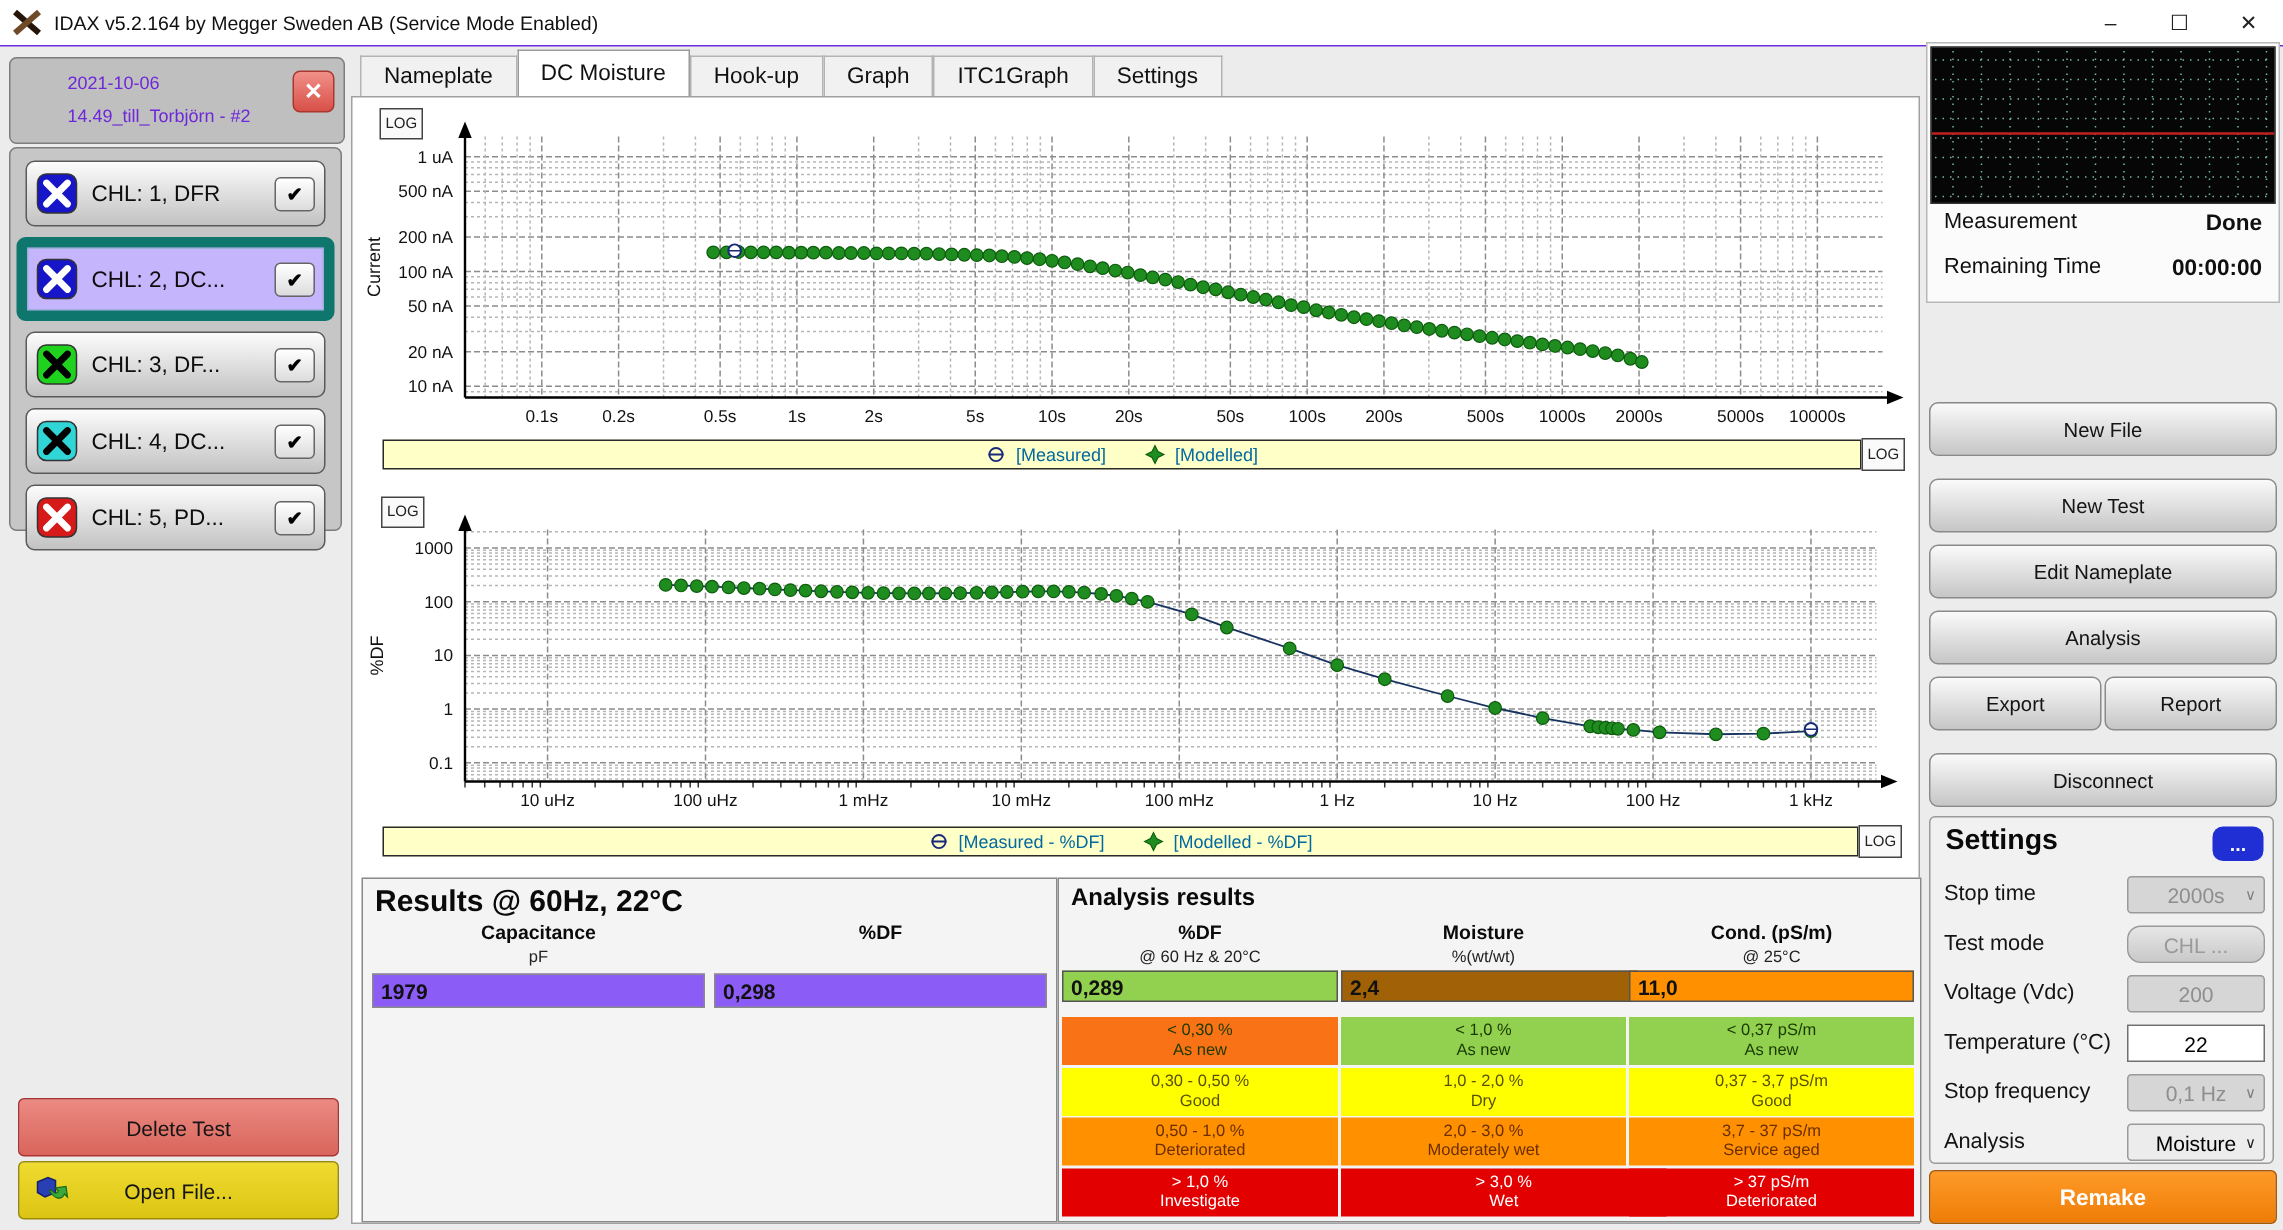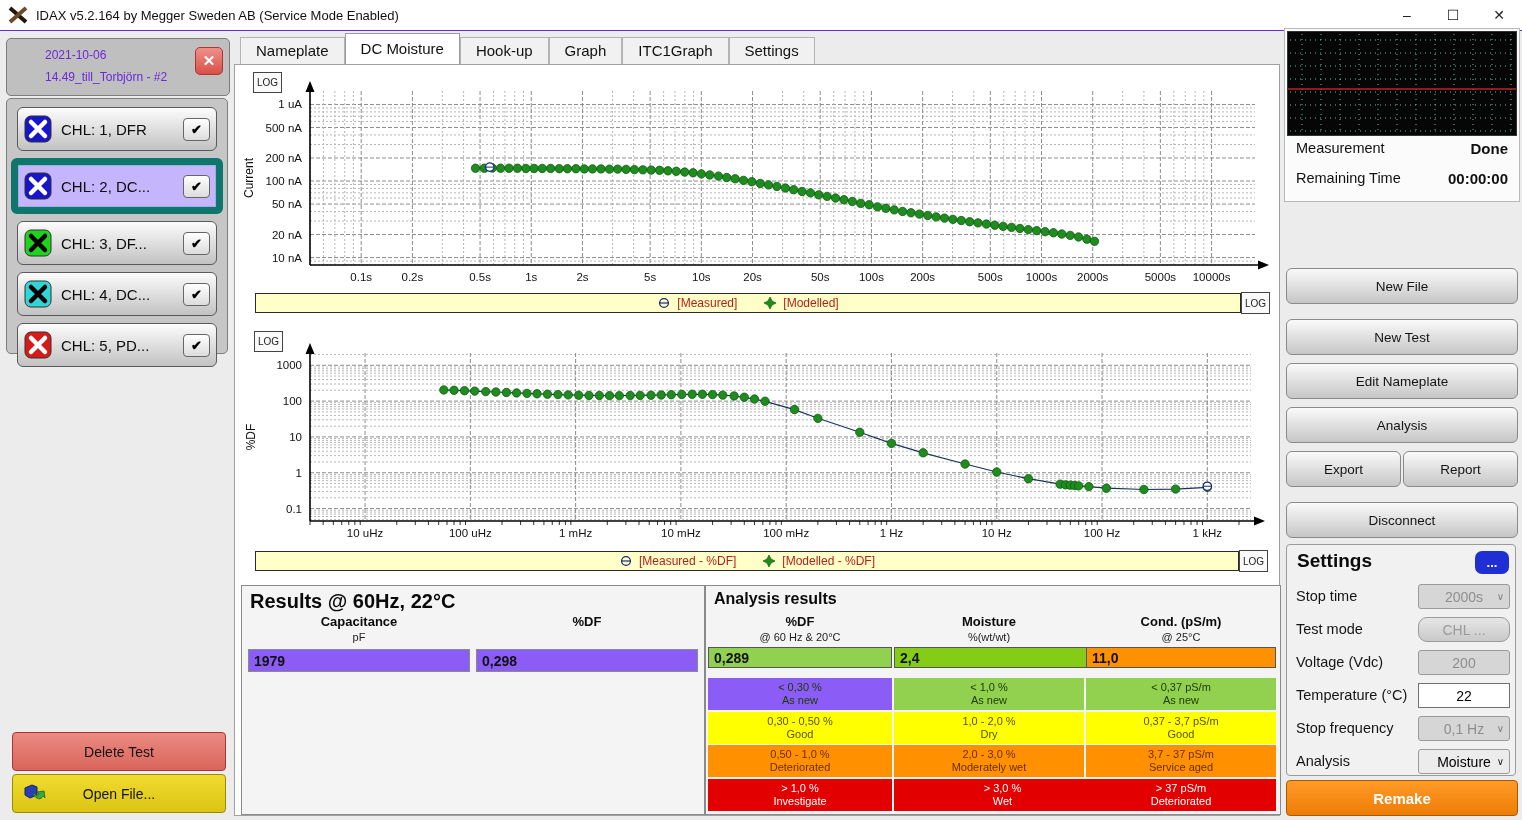--- a/index.html
+++ b/index.html
@@ -41,21 +41,21 @@
   .tabbar{position:absolute;left:240px;top:36px;height:28px;display:flex;align-items:flex-end;}
   .tab{height:26px;line-height:26px;padding:0 15px;font-size:15px;background:#f1f1f1;
        border:1px solid #b4b4b4;border-bottom:none;color:#111;margin-right:0;}
   .tab.active{background:#ffffff;height:30px;line-height:30px;position:relative;z-index:3;
               border:1px solid #9a9a9a;border-bottom:none;margin-top:-2px;}
   .content{position:absolute;left:234px;top:64px;width:1046px;height:752px;background:#ffffff;
            border:1px solid #a0a0a0;box-sizing:border-box;}
   .logbtn{position:absolute;width:27px;height:19px;border:1px solid #444;background:#fafafa;
           font-size:10px;display:flex;align-items:center;justify-content:center;color:#222;}
   .legendbar{position:absolute;height:18px;background:#ffffc8;border:1px solid #2a2a2a;
-             display:flex;align-items:center;justify-content:center;gap:26px;font-size:12px;color:#b91c1c;}
+             display:flex;align-items:center;justify-content:center;gap:26px;font-size:12px;color:#0369a1;}
   .legend-item{display:flex;align-items:center;gap:6px;}
   
   .resultsbox{position:absolute;left:6px;top:520px;width:462px;height:228px;background:#f4f4f4;
               border:1px solid #8a8a8a;}
   .resultsbox .rtitle{position:absolute;left:8px;top:4px;font-size:20px;font-weight:bold;color:#0a0a0a;}
   .colhead{position:absolute;text-align:center;font-size:13px;font-weight:bold;line-height:15px;color:#0a0a0a;}
   .colsub{font-size:11px;font-weight:normal;color:#222;}
   .valbox{position:absolute;height:21px;background:#8b5cf6;border:1px solid #8a8a8a;
           font-size:14px;font-weight:bold;display:flex;align-items:center;padding-left:5px;}
   .analysisbox{position:absolute;left:470px;top:520px;width:574px;height:228px;background:#f4f4f4;
@@ -610,24 +610,24 @@
       <div class="colhead" style="left:234px;top:28px;width:222px;">%DF</div>
       <div class="valbox" style="left:6px;top:63px;width:215px;">1979</div>
       <div class="valbox" style="left:234px;top:63px;width:215px;">0,298</div>
     </div>
 
     <div class="analysisbox" id="analysisBox">
       <div class="atitle">Analysis results</div>
     <div class="colhead" style="left: 2px; top: 28px; width: 184px;"><span>%DF</span><br><span class="colsub">@ 60 Hz &amp; 20°C</span></div>
         <div class="aval" style="left: 2px; top: 61px; width: 184px; background: rgb(146, 208, 80);">0,289</div>
         <div class="colhead" style="left: 188px; top: 28px; width: 190px;"><span>Moisture</span><br><span class="colsub">%(wt/wt)</span></div>
-        <div class="aval" style="left: 188px; top: 61px; width: 198px; background: #84cc16;">2,4</div>
+        <div class="aval" style="left: 188px; top: 61px; width: 198px; background: #a16207;">2,4</div>
         <div class="colhead" style="left: 380px; top: 28px; width: 190px;"><span>Cond. (pS/m)</span><br><span class="colsub">@ 25°C</span></div>
         <div class="aval" style="left: 380px; top: 61px; width: 190px; background: rgb(255, 144, 0);">11,0</div>
-        <div class="acell" style="left: 2px; top: 92px; width: 184px; height: 32px; background: #8b5cf6; color: rgb(26, 58, 0);">
+        <div class="acell" style="left: 2px; top: 92px; width: 184px; height: 32px; background: #f97316; color: rgb(26, 58, 0);">
           <div>&lt; 0,30 %</div>
           <div>As new</div>
         </div>
         <div class="acell" style="left: 188px; top: 92px; width: 190px; height: 32px; background: rgb(146, 208, 80); color: rgb(26, 58, 0);">
           <div>&lt; 1,0 %</div>
           <div>As new</div>
         </div>
         <div class="acell" style="left: 380px; top: 92px; width: 190px; height: 32px; background: rgb(146, 208, 80); color: rgb(26, 58, 0);">
           <div>&lt; 0,37 pS/m</div>
           <div>As new</div>

